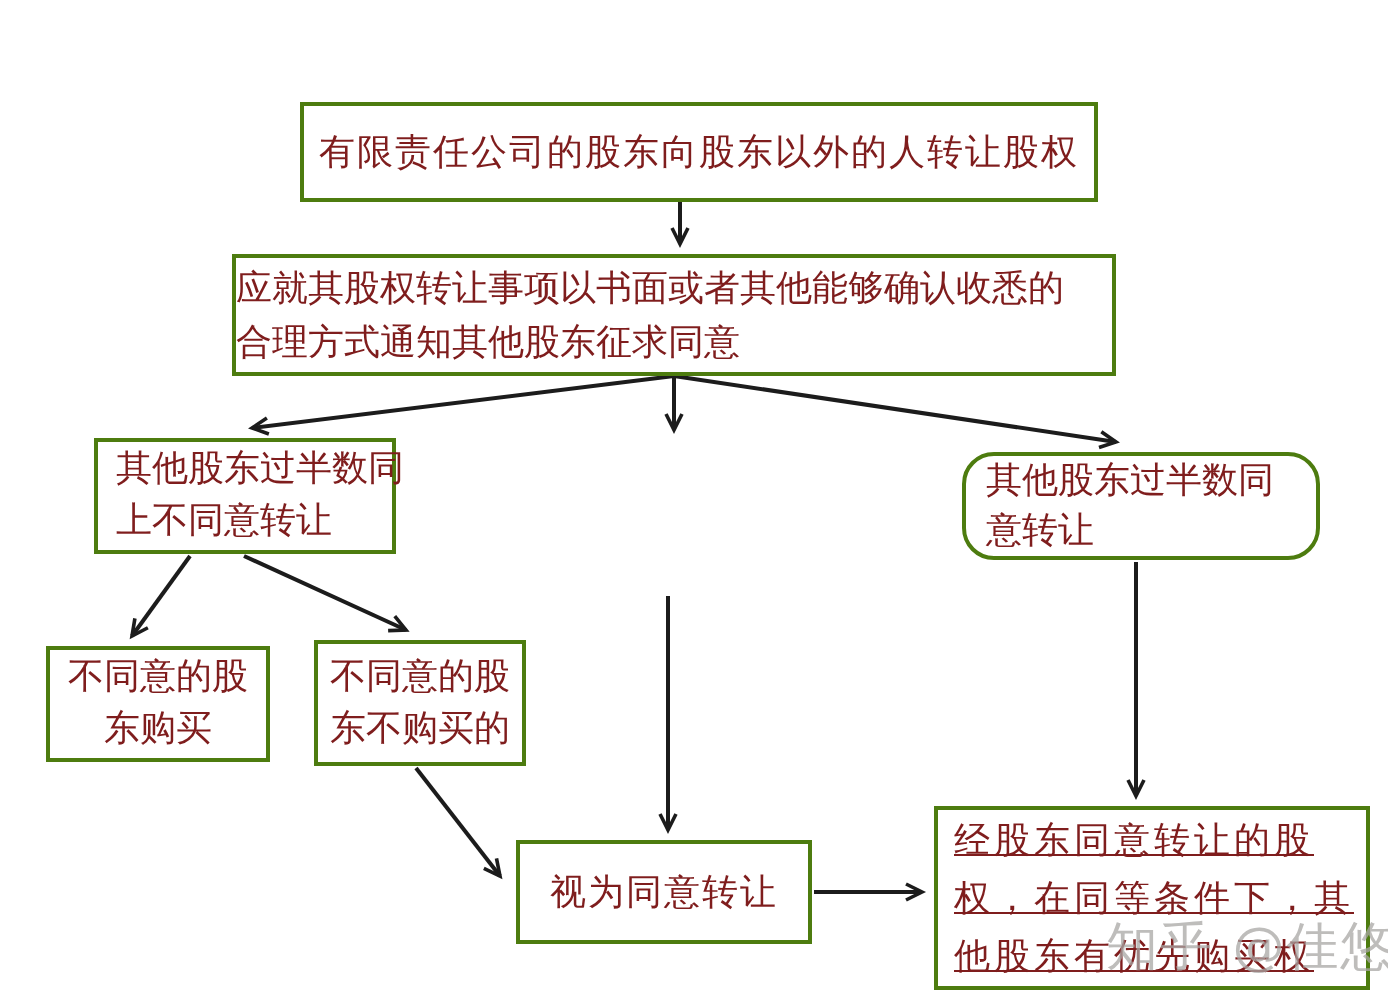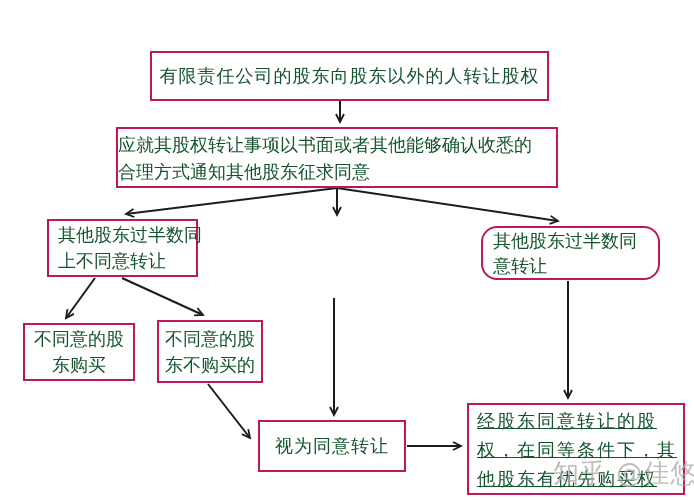--- a/index.html
+++ b/index.html
@@ -3,21 +3,21 @@
 <meta charset="utf-8">
 <style>
   html,body{margin:0;padding:0;background:#ffffff;}
   .stage{
     position:relative;width:694px;height:500px;background:#ffffff;overflow:hidden;
     font-family:"DejaVu Serif","Liberation Serif",serif;color:#2a2a2a;
   }
   .edges{position:absolute;left:0;top:0;width:694px;height:500px;}
   .node{
     position:absolute;box-sizing:border-box;background:#ffffff;
-    border:2px solid #be185d;color:#14532d;
+    border:2px solid #4d7c0f;color:#7f1d1d;
   }
   .node .ln{white-space:nowrap;}
   .center{display:flex;flex-direction:column;justify-content:center;align-items:center;text-align:center;}
   .left{display:flex;flex-direction:column;justify-content:center;align-items:flex-start;text-align:left;}
   
   #n-start   {left:150px;top:51px;width:399px;height:50px;font-size:18px;letter-spacing:1px;}
   #n-notify  {left:116px;top:127px;width:442px;height:61px;font-size:18px;line-height:27px;}
   #n-dmaj    {left:47px; top:219px;width:151px;height:58px;font-size:18px;padding-left:9px;line-height:26px;}
   #n-noreply {left:243px;top:220px;width:182px;height:77px;font-size:17px;padding-left:8px;line-height:25px;letter-spacing:1px;}
   #n-amaj    {left:481px;top:226px;width:179px;height:54px;font-size:18px;padding-left:10px;line-height:25px;border-radius:16px;}

